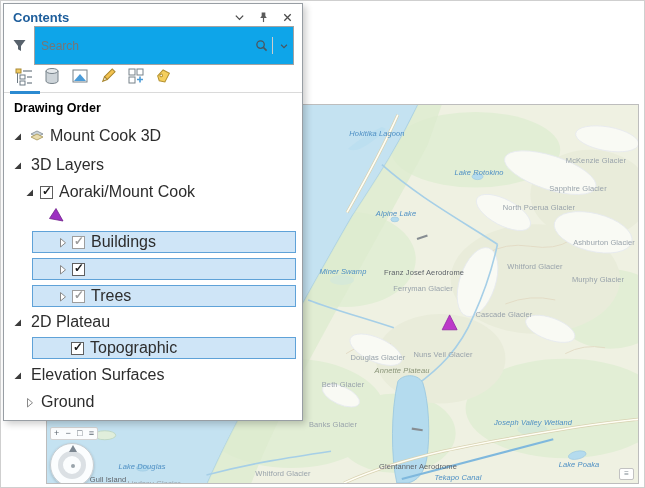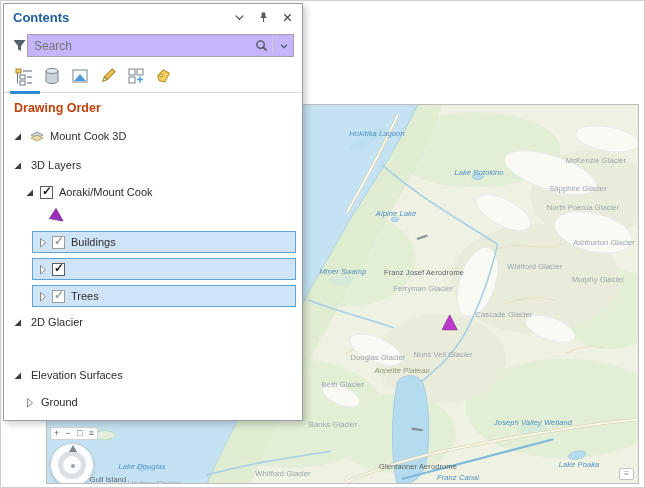--- a/index.html
+++ b/index.html
@@ -28,37 +28,37 @@
 
   
   .panel { position:absolute; left:2px; top:2px; width:300px; height:418px; background:#fff; border:1px solid #989ea4; box-shadow:3px 3px 7px rgba(0,0,0,.20); }
   .titlebar { position:absolute; top:0; left:0; right:0; height:26px; display:flex; align-items:center; padding:0 8px 0 9px; }
   .title { color:#1d5d9b; font-size:13px; font-weight:700; }
   .title-icons { margin-left:auto; display:flex; align-items:center; gap:11px; }
   .tbtn { width:13px; height:13px; display:inline-flex; align-items:center; justify-content:center; }
 
   .search-row { position:absolute; top:29px; left:0; right:0; height:25px; display:flex; align-items:center; }
   .funnel { margin-left:8px; width:15px; height:15px; flex:none; }
-  .search-box { margin-right:8px; flex:1; height:23px; border:1px solid #a3a3a3; background:#c4b5fd; display:flex; align-items:center; }
+  .search-box { margin-left:7px; margin-right:8px; flex:1; height:39px; border:1px solid #a3a3a3; background:#0ea5e9; display:flex; align-items:center; }
   .search-box input { flex:1; min-width:0; border:none; outline:none; padding:0 6px; font-size:12px; color:#333; font-family:"Liberation Sans", sans-serif; background:transparent; }
   .search-box input::placeholder { color:#767676; }
   .sbtn { width:18px; height:18px; display:inline-flex; align-items:center; justify-content:center; flex:none; }
   .vsep { width:1px; height:17px; background:#cccccc; margin:0 2px; flex:none; }
 
   .tabs { position:absolute; top:58px; left:0; right:0; height:34px; }
   .tab { position:absolute; top:2px; width:24px; height:24px; display:flex; align-items:center; justify-content:center; }
   .tab svg { width:20px; height:20px; }
   .tab-underline { position:absolute; left:6px; top:29px; width:30px; height:3px; background:#2b8ad1; z-index:2; }
   .tabs-divider { position:absolute; left:0; right:0; top:30px; height:1px; background:#dadada; }
 
-  .heading { position:absolute; top:97px; left:10px; font-size:12.5px; font-weight:700; color:#c2410c; }
+  .heading { position:absolute; top:97px; left:10px; font-size:12.5px; font-weight:700; color:#000000; }
 
   .tree { position:absolute; top:0; left:0; right:0; bottom:0; }
-  .tree-row { position:absolute; left:0; right:0; height:22px; display:flex; align-items:center; font-size:11px; color:#2d2d2d; }
-  .tree-row.selected { left:28px; right:6px; background:#cfe5f7; border:1px solid #5fa2d8; }
+  .tree-row { position:absolute; left:0; right:0; height:22px; display:flex; align-items:center; font-size:16px; color:#2d2d2d; }
+  .tree-row.selected { left:28px; right:6px; background:#cfe5f7; border:1px solid #5fa2d8;padding-left:20px; }
   .lbl { white-space:nowrap; }
   .exp { width:11px; height:11px; flex:none; }
   .exp svg { width:11px; height:11px; display:block; }
   .cb { width:13px; height:13px; border:1px solid #5f5f5f; background:#fff; position:relative; flex:none; }
   .cb::after { content:"✓"; position:absolute; left:1px; top:-3px; font-size:12px; font-weight:700; color:#1b1b1b; }
   .cb.grey { border-color:#9d9d9d; }
   .cb.grey::after { color:#9d9d9d; }
   .sym { width:16px; height:16px; flex:none; }
   .ml4{margin-left:4px}.ml5{margin-left:5px}.ml6{margin-left:6px}.ml8{margin-left:8px}.ml18{margin-left:18px}.ml20{margin-left:20px}.ml44{margin-left:44px}
 </style>
@@ -134,42 +134,42 @@
         <rect x="366" y="325" width="11" height="2.2" transform="rotate(8 371 326)"></rect>
       </g>
       <polygon points="404,211 396.5,226 411.5,226" fill="#bd39c9" stroke="#8e26a3" stroke-width="0.8"></polygon>
     </svg>
 
     <div class="map-labels">
         <span class="map-label lbl-water" style="left: 330px; top: 28px;">Hokitika Lagoon</span>
         <span class="map-label lbl-water" style="left: 432px; top: 67px;">Lake Rotokino</span>
         <span class="map-label lbl-glacier" style="left: 539px; top: 55px;">McKenzie Glacier</span>
         <span class="map-label lbl-glacier" style="left: 521px; top: 83px;">Sapphire Glacier</span>
-        <span class="map-label lbl-glacier" style="left: 482px; top: 102px; margin-left: 44px;">North Poerua Glacier</span>
+        <span class="map-label lbl-glacier" style="left: 482px; top: 102px;">North Poerua Glacier</span>
         <span class="map-label lbl-water" style="left: 349px; top: 108px;">Alpine Lake</span>
         <span class="map-label lbl-place" style="left: 377px; top: 127px;">Franz Josef Aerodrome</span>
         <span class="map-label lbl-glacier" style="left: 547px; top: 137px;">Ashburton Glacier</span>
         <span class="map-label lbl-water" style="left: 296px; top: 166px; text-align: right;">Miner Swamp</span>
         <span class="map-label lbl-glacier" style="left: 478px; top: 161px;">Whitford Glacier</span>
         <span class="map-label lbl-glacier" style="left: 541px; top: 174px;">Murphy Glacier</span>
         <span class="map-label lbl-glacier" style="left: 366px; top: 183px;">Ferryman Glacier</span>
         <span class="map-label lbl-glacier" style="left: 447px; top: 209px;">Cascade Glacier</span>
         <span class="map-label lbl-glacier" style="left: 321px; top: 252px;">Douglas Glacier</span>
         <span class="map-label lbl-glacier" style="left: 386px; top: 249px; text-align: right;">Nuns Veil Glacier</span>
         <span class="map-label lbl-terrain" style="left: 355px; top: 265px;">Annette Plateau</span>
         <span class="map-label lbl-glacier" style="left: 286px; top: 279px;">Beth Glacier</span>
         <span class="map-label lbl-water" style="left: 67px; top: 309px;">Teichmann Lakes</span>
         <span class="map-label lbl-glacier" style="left: 276px; top: 319px;">Banks Glacier</span>
         <span class="map-label lbl-place" style="left: 371px; top: 321px;">Glentanner Aerodrome</span>
         <span class="map-label lbl-water" style="left: 486px; top: 317px;">Joseph Valley Wetland</span>
         <span class="map-label lbl-place" style="left: 61px; top: 334px;">Gull Island</span>
         <span class="map-label lbl-water" style="left: 95px; top: 361px;">Lake Douglas</span>
         <span class="map-label lbl-glacier" style="left: 226px; top: 368px;">Whitford Glacier</span>
         <span class="map-label lbl-glacier" style="left: 97px; top: 378px;">Lindsay Glacier</span>
-        <span class="map-label lbl-water" style="left: 411px; top: 372px;">Franz Canal</span>
+        <span class="map-label lbl-water" style="left: 411px; top: 372px;">Tekapo Canal</span>
         <span class="map-label lbl-water" style="left: 532px; top: 359px;">Lake Poaka</span>
       </div>
 
     <div class="map-mini">
       <span>+</span>
       <span>−</span>
       <span>□</span>
       <span>≡</span>
     </div>
 
@@ -353,23 +353,27 @@
         <span class="cb grey ml4"></span>
         <span class="lbl ml6">Trees</span>
       </div>
 
       <div class="tree-row" style="top:307px">
         <span class="exp ml8">
             <svg viewBox="0 0 11 11">
               <polygon points="9,2.5 9,9 2.5,9" fill="#3c3c3c"></polygon>
             </svg>
           </span>
-        <span class="lbl ml8">2D Glacier</span>
-      </div>
-
+        <span class="lbl ml8">2D Plateau</span>
+      </div>
+
+      <div class="tree-row selected" style="top:333px">
+        <span class="cb ml18"></span>
+        <span class="lbl ml6">Topographic</span>
+      </div>
 
       <div class="tree-row" style="top:360px">
         <span class="exp ml8">
             <svg viewBox="0 0 11 11">
               <polygon points="9,2.5 9,9 2.5,9" fill="#3c3c3c"></polygon>
             </svg>
           </span>
         <span class="lbl ml8">Elevation Surfaces</span>
       </div>
 

